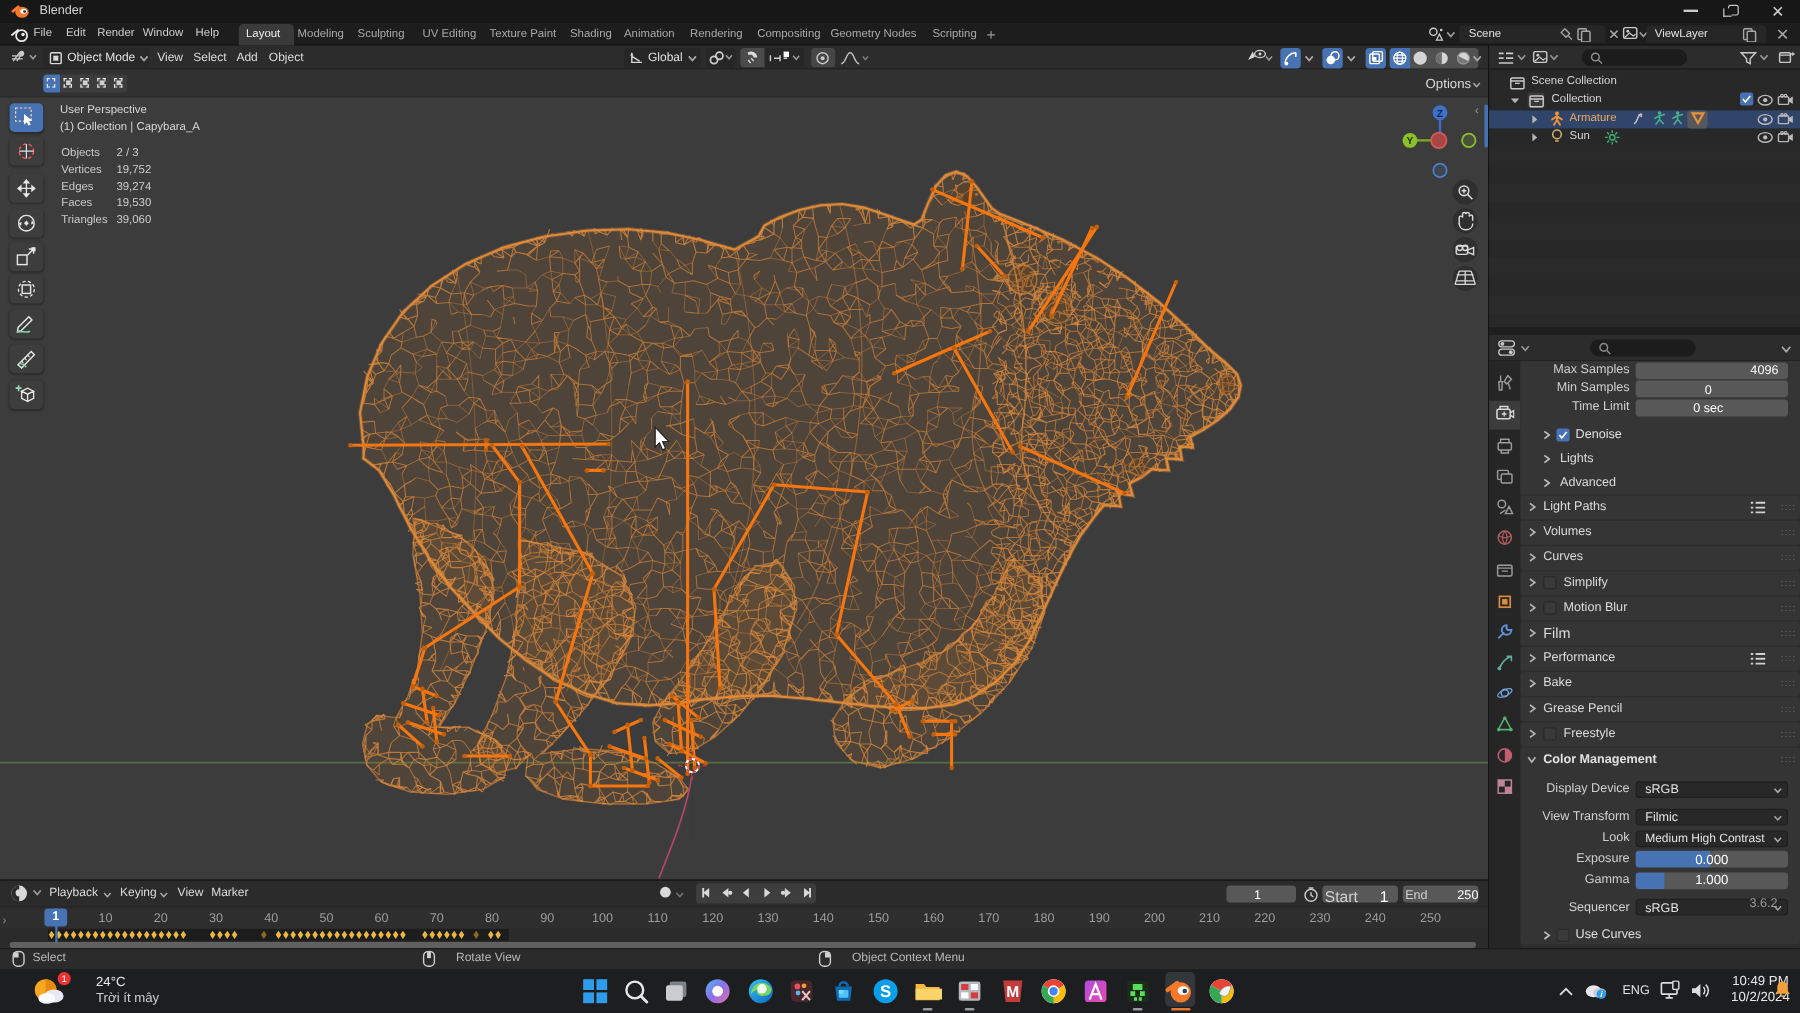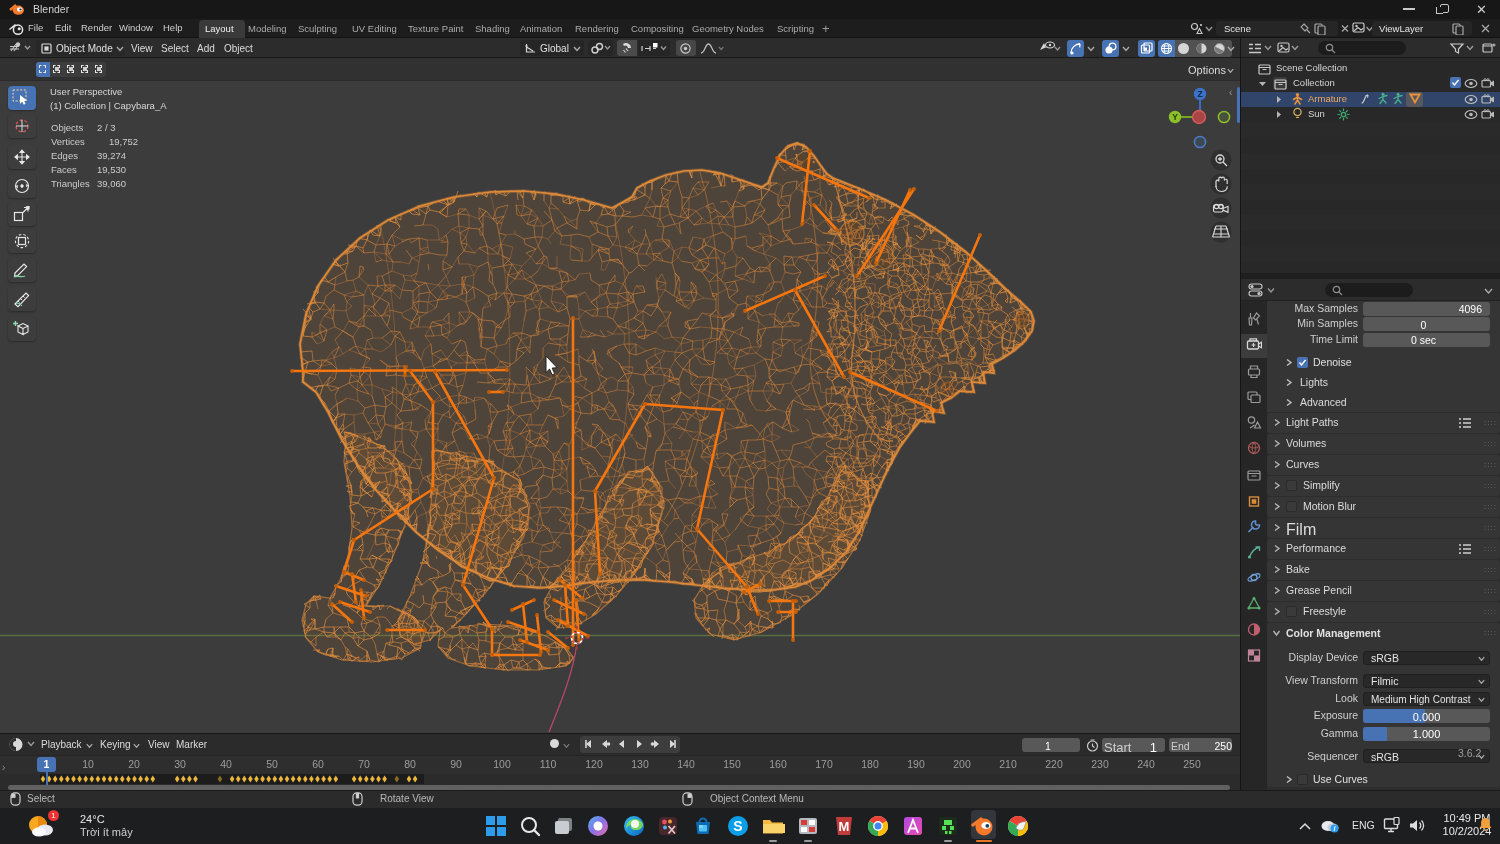--- a/index.html
+++ b/index.html
@@ -435,21 +435,21 @@
 <svg class="abs" style="left:12px;top:320px" width="20" height="18" viewBox="0 0 20 18">
  <path d="M6 6 l5 -2.5 l5 2.5 l-5 2.5 z M6 6 v6 l5 2.5 v-6 z M16 6 v6 l-5 2.5" fill="none" stroke="#e8e8e8" stroke-width="1.1"></path>
  <path d="M3.5 1 v5 M1 3.5 h5" stroke="#8fdcb0" stroke-width="1.4"></path>
 </svg>
 
 <div class="abs" style="left:50px;top:86px;font-size:9.5px;color:#d8d8d8;">User Perspective</div>
 <div class="abs" style="left:50px;top:100px;font-size:9.5px;color:#d8d8d8;">(1) Collection | Capybara_A</div>
 <div class="abs" style="left:51px;top:122px;font-size:9.5px;color:#cccccc;">Objects</div>
 <div class="abs" style="left:97px;top:122px;font-size:9.5px;color:#cccccc;">2 / 3</div>
 <div class="abs" style="left:51px;top:136px;font-size:9.5px;color:#cccccc;">Vertices</div>
-<div class="abs" style="left:97px;top:136px;font-size:9.5px;color:#cccccc;margin-left:12px;">19,752</div>
+<div class="abs" style="left:97px;top:136px;font-size:9.5px;color:#cccccc;">19,752</div>
 <div class="abs" style="left:51px;top:150px;font-size:9.5px;color:#cccccc;">Edges</div>
 <div class="abs" style="left:97px;top:150px;font-size:9.5px;color:#cccccc;">39,274</div>
 <div class="abs" style="left:51px;top:164px;font-size:9.5px;color:#cccccc;">Faces</div>
 <div class="abs" style="left:97px;top:164px;font-size:9.5px;color:#cccccc;">19,530</div>
 <div class="abs" style="left:51px;top:178px;font-size:9.5px;color:#cccccc;">Triangles</div>
 <div class="abs" style="left:97px;top:178px;font-size:9.5px;color:#cccccc;">39,060</div>
 
 <svg class="abs" style="left:1160px;top:80px" width="80" height="170" viewBox="0 0 80 170">
  <path d="M40 14 L40 37" stroke="#3b6bc7" stroke-width="2"></path>
  <path d="M17 37 L37 37" stroke="#76a822" stroke-width="2"></path>
@@ -750,21 +750,21 @@
     <svg class="abs" style="left:1273px;top:502px" width="8" height="9" viewBox="0 0 8 9">
       <path d="M2 1.5 l4 3 l-4 3" stroke="#b5b5b5" stroke-width="1.4" fill="none"></path>
     </svg>
     <div class="abs" style="left:1286px;top:501px;width:11px;height:11px;background:#3a3a3a;border:1px solid #2a2a2a;border-radius:2px;"></div>
     <div class="abs" style="left:1303px;top:500px;font-size:10.5px;color:#dcdcdc;">Motion Blur</div>
     <div class="abs" style="left:1484px;top:502px;font-size:8px;letter-spacing:1px;color:#6f6f6f;">::::</div>
     <div class="abs" style="left:1267px;top:518px;width:233px;height:19.5px;background:#353535;border-radius:3px;"></div>
     <svg class="abs" style="left:1273px;top:523px" width="8" height="9" viewBox="0 0 8 9">
       <path d="M2 1.5 l4 3 l-4 3" stroke="#b5b5b5" stroke-width="1.4" fill="none"></path>
     </svg>
-    <div class="abs" style="left:1286px;top:521px;font-size:16px;color:#dcdcdc;">Film</div>
+    <div class="abs" style="left:1286px;top:521px;font-size:12px;color:#dcdcdc;">Film</div>
     <div class="abs" style="left:1484px;top:523px;font-size:8px;letter-spacing:1px;color:#6f6f6f;">::::</div>
     <div class="abs" style="left:1267px;top:539px;width:233px;height:19.5px;background:#353535;border-radius:3px;"></div>
     <svg class="abs" style="left:1273px;top:544px" width="8" height="9" viewBox="0 0 8 9">
       <path d="M2 1.5 l4 3 l-4 3" stroke="#b5b5b5" stroke-width="1.4" fill="none"></path>
     </svg>
     <div class="abs" style="left:1286px;top:542px;font-size:10.5px;color:#dcdcdc;">Performance</div>
     <svg class="abs" style="left:1458px;top:543px" width="14" height="12" viewBox="0 0 14 12">
         <path d="M1 2 h2 M1 6 h2 M1 10 h2 M5 2 h8 M5 6 h8 M5 10 h8" stroke="#cfcfcf" stroke-width="1.6"></path>
     </svg>
     <div class="abs" style="left:1484px;top:544px;font-size:8px;letter-spacing:1px;color:#6f6f6f;">::::</div>

